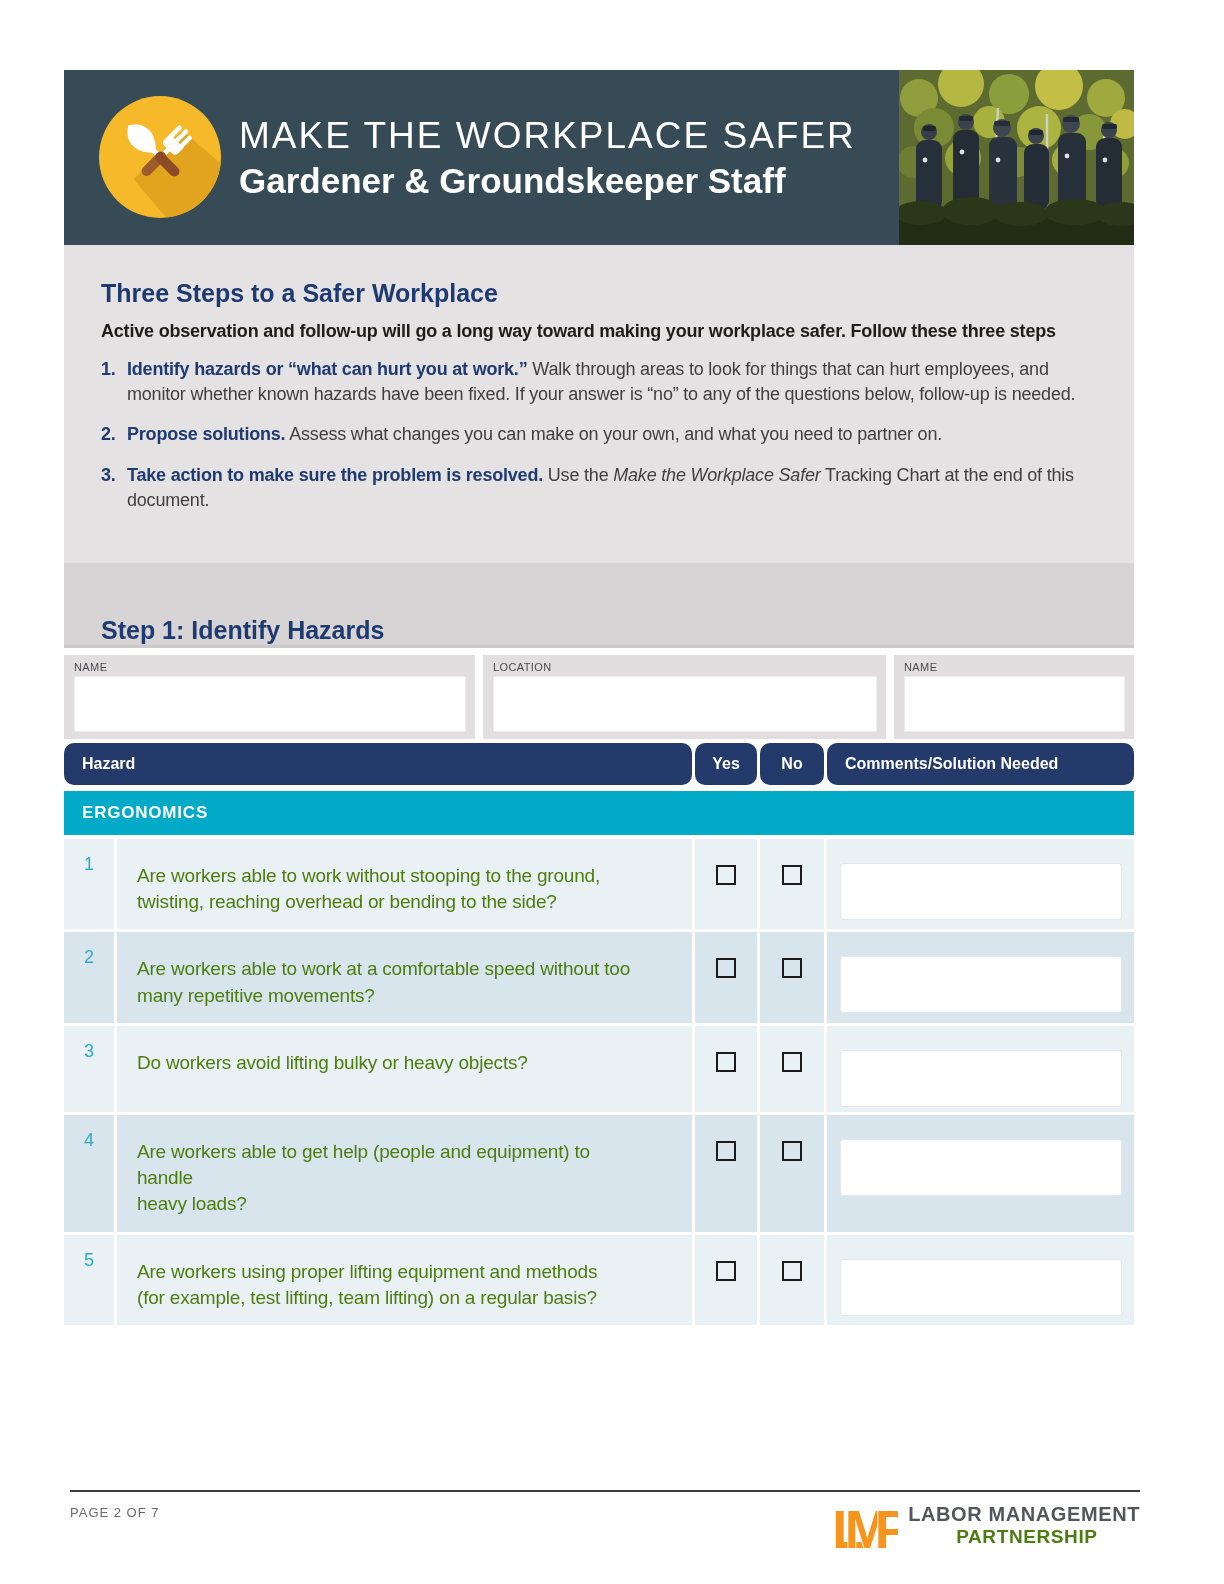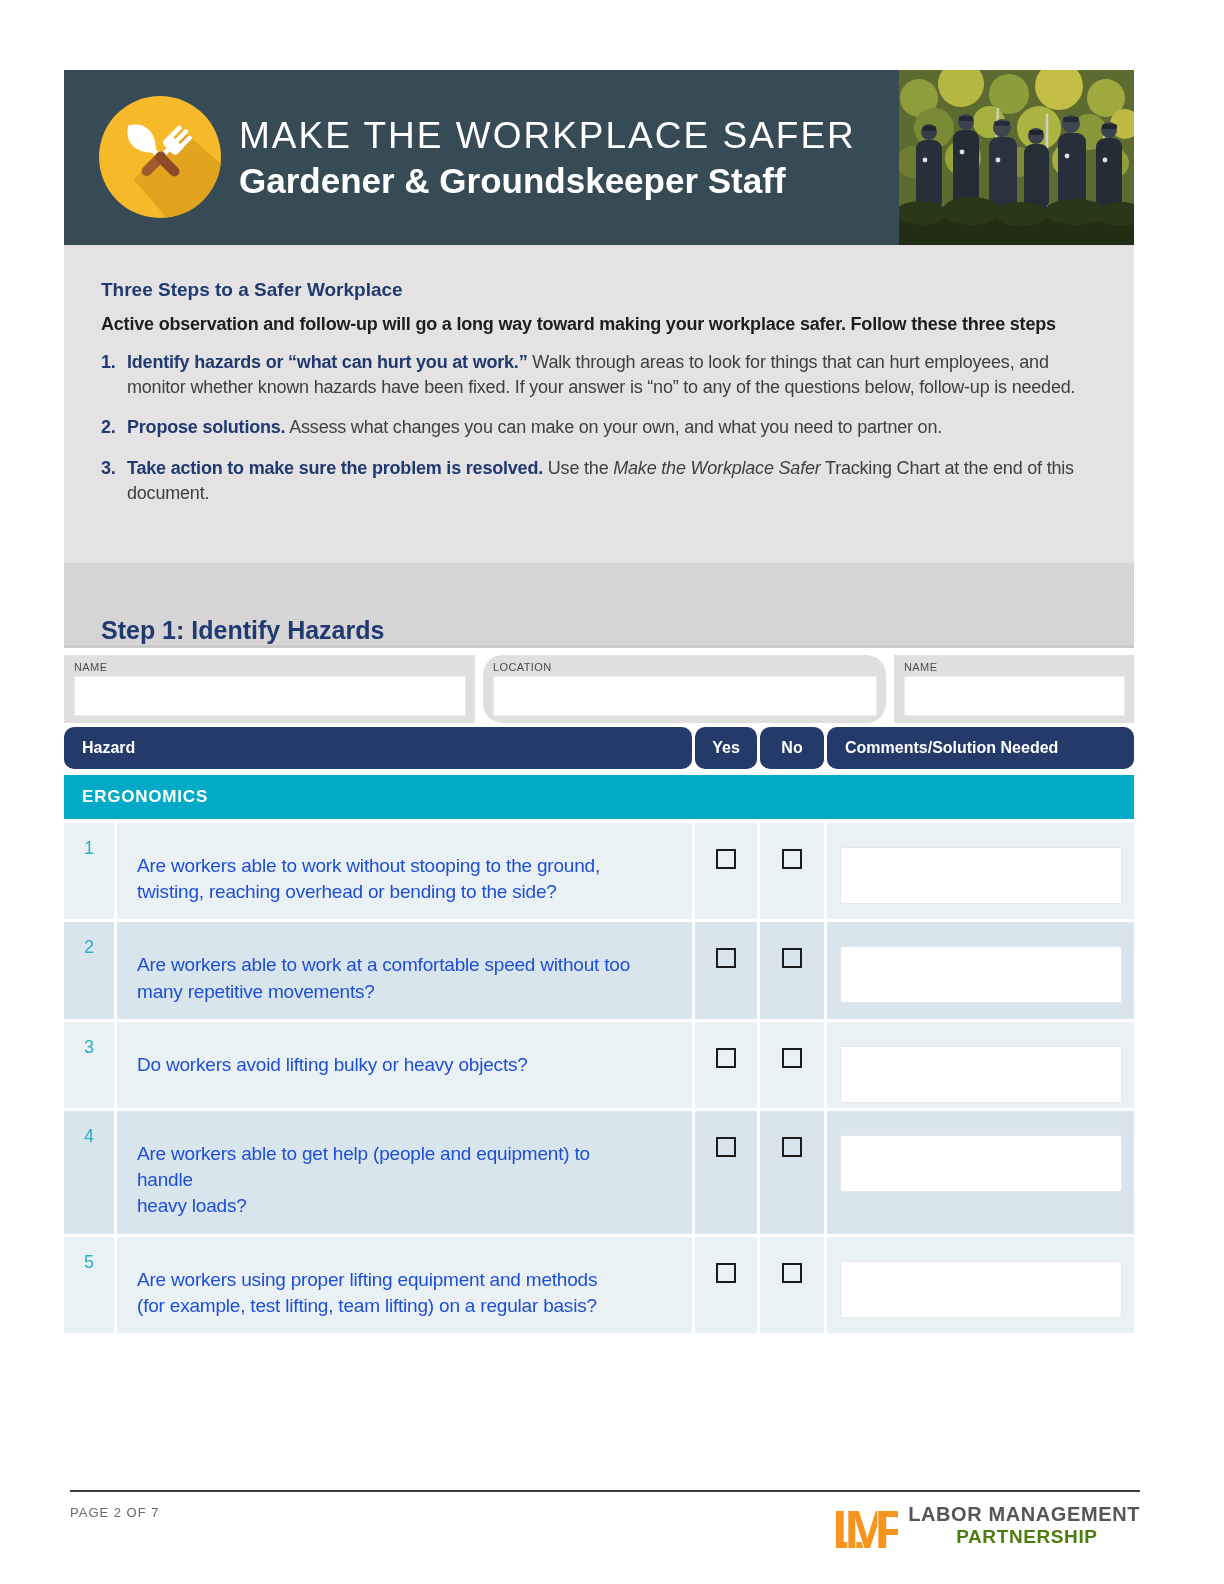--- a/index.html
+++ b/index.html
@@ -10,55 +10,55 @@
   
   .hdr { height:175px; background:#364b55; position:relative; display:flex; align-items:center; }
   .hdr-icon { position:absolute; left:35px; top:26px; width:122px; height:122px; }
   .hdr-titles { margin-left:175px; }
   .hdr-t1 { color:#ffffff; font-size:37px; letter-spacing:2px; font-weight:400; }
   .hdr-t2 { color:#ffffff; font-size:35px; font-weight:700; margin-top:4px; }
   .hdr-photo { position:absolute; right:0; top:0; width:235px; height:175px; overflow:hidden; }
 
   
   .intro { height:318px; background:#e4e2e3; padding:34px 42px 0 37px; overflow:hidden; }
-  .intro h2 { color:#1f3a70; font-size:19px; font-weight:700; }
+  .intro h2 { color:#1f3a70; font-size:25px; font-weight:700; }
   .intro .lede { margin-top:13px; font-size:18px; font-weight:700; color:#1d1d1b; letter-spacing:-0.2px; }
   .steps { margin-top:4px; }
   .step-li { display:flex; margin-top:15px; font-size:18px; line-height:1.4; color:#3f3f3f; letter-spacing:-0.2px; max-width:1000px; }
   .step-num { color:#1f3a70; font-weight:700; width:26px; flex:0 0 26px; }
   .step-body { flex:1; }
   .step-bold { color:#1f3a70; font-weight:700; }
   .step-italic { font-style:italic; }
 
   
   .step1 { height:85px; background:#d7d4d5; border-bottom:3px solid #cbc9ca; display:flex; align-items:flex-end; padding-left:37px; margin-bottom:7px; }
   .step1 h2 { color:#1f3a70; font-size:25px; font-weight:700; }
 
   
-  .fields { display:flex; gap:8px; height:68px; margin-bottom:4px; }
+  .fields { display:flex; gap:8px; height:84px; margin-bottom:4px; }
   .fcell { background:#e0dedf; padding:6px 9px 7px 10px; display:flex; flex-direction:column; }
-  .fcell.name { width:461px; } .fcell.loc { width:452px;border-radius:20px; } .fcell.date { flex:1; }
+  .fcell.name { width:461px; } .fcell.loc { width:452px; } .fcell.date { flex:1; }
   .flabel { font-size:11px; color:#4c4c4e; letter-spacing:0.4px; margin-bottom:3px; }
   .finput { flex:1; border:1px solid #ececec; background:#fff; border-radius:1px; font-size:16px; padding:2px 6px; font-family:"Liberation Sans", sans-serif; }
 
   
   .thead { display:grid; grid-template-columns:628px 62px 64px 1fr; gap:3px; height:42px; margin-bottom:6px; }
   .thead > div { background:#243a6b; color:#fff; font-size:16px; font-weight:700; display:flex; align-items:center;border-radius:10px; }
   .th-hazard, .th-comments { padding-left:18px; }
   .th-yes, .th-no { justify-content:center; }
 
   .sectionbar { height:44px; background:#02aac7; color:#fff; display:flex; align-items:center; padding-left:18px; font-size:17px; font-weight:700; letter-spacing:0.8px; margin-bottom:4px; }
 
   .trow { display:grid; grid-template-columns:50px 575px 62px 64px 1fr; gap:3px; margin-bottom:3px; }
   .trow > div { background:var(--rowbg); }
   .trow.light { --rowbg:#eaf1f4; }
   .trow.dark  { --rowbg:#d9e5ec; }
   .trow { min-height:86px; }
   .c-num { color:#29aec6; font-size:18px; text-align:center; padding-top:15px; }
-  .c-q { padding:30px 58px 14px 20px; font-size:19px; line-height:1.38; color:#1d4ed8; letter-spacing:-0.2px; }
+  .c-q { padding:24px 58px 14px 20px; font-size:19px; line-height:1.38; color:#4d7c0f; letter-spacing:-0.2px; }
   .q-text { white-space:pre-line; }
   .c-chk { display:flex; justify-content:center; }
   .chk { width:20px; height:20px; border:2px solid #1b1b1b; background:transparent; margin-top:26px; cursor:pointer; }
   .c-com { position:relative; }
   .combox { position:absolute; left:13px; top:24px; width:282px; height:57px; background:#fff; border:1px solid #e4e8ea; border-radius:3px; resize:none; font-family:"Liberation Sans", sans-serif; font-size:15px; padding:6px 8px; }
 
   
   .footer { position:absolute; left:70px; top:1490px; width:1070px; }
   .footer .rule { height:2px; background:#3c3c3c; }
   .pageno { margin-top:13px; font-size:13px; color:#6a6a6a; letter-spacing:1px; }

